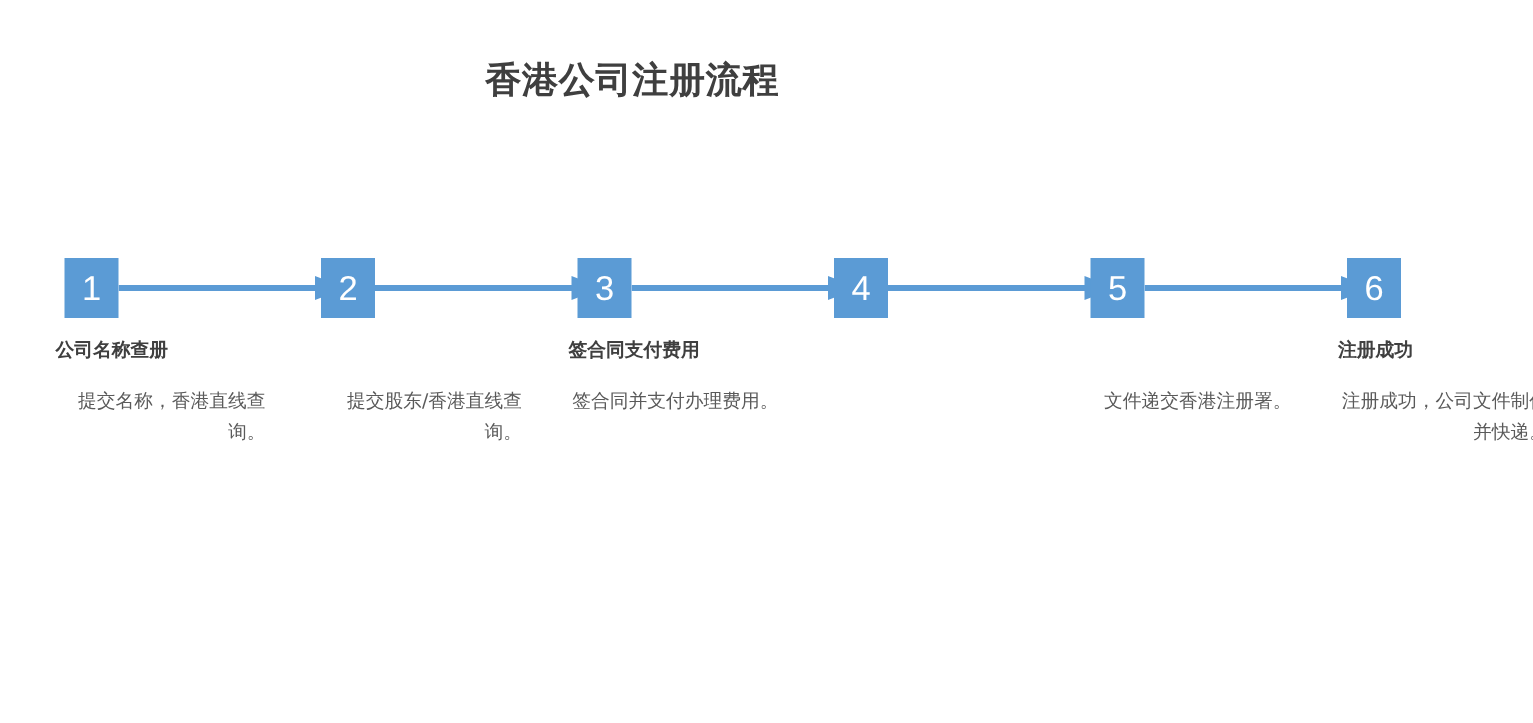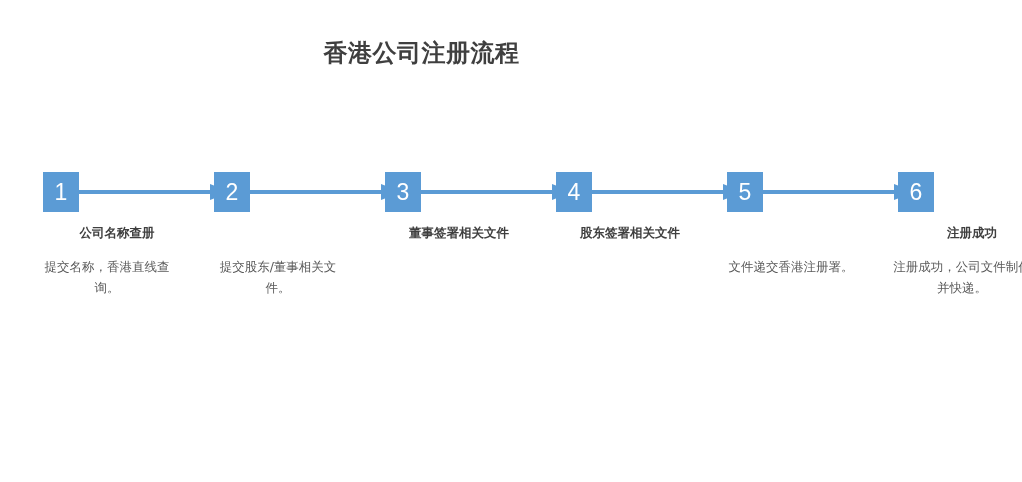--- a/index.html
+++ b/index.html
@@ -70,33 +70,33 @@
     width: 152px;
     height: 16px;
   }
   .arrow svg { display: block; }
 
   .step-title {
     position: absolute;
     top: 52px;
     left: -6px;
     width: 160px;
-    text-align: center;
+    text-align: left;
     font-size: 12.5px;
     font-weight: bold;
     color: #3f3f3f;
     line-height: 18px;
   }
 
   .step-desc {
     position: absolute;
     top: 84px;
     left: -6px;
     width: 140px;
-    text-align: center;
+    text-align: right;
     font-size: 12.5px;
     font-weight: normal;
     color: #5a5a5a;
     line-height: 21px;
   }
 </style>
 </head>
 <body>
 
 <div class="page-title">香港公司注册流程</div>
@@ -116,43 +116,43 @@
     </div>
     <div class="step" style="left: 171px;">
       <div class="badge-row">
         <div class="badge">2</div>
         <div class="arrow">
           <svg width="152" height="16" viewBox="0 0 152 16" xmlns="http://www.w3.org/2000/svg">
             <path d="M0 6 H131 V0 L152 8 L131 16 V10 H0 Z" fill="#5b9bd5"></path>
           </svg>
         </div>
       </div>
-      <div class="step-desc">提交股东/董事相关文件。</div>
+      <div class="step-desc">提交股东/香港直线查询。</div>
     </div>
     <div class="step" style="left: 342px;">
       <div class="badge-row">
         <div class="badge">3</div>
         <div class="arrow">
           <svg width="152" height="16" viewBox="0 0 152 16" xmlns="http://www.w3.org/2000/svg">
             <path d="M0 6 H131 V0 L152 8 L131 16 V10 H0 Z" fill="#5b9bd5"></path>
           </svg>
         </div>
       </div>
-      <div class="step-title">董事签署相关文件</div>
+      <div class="step-title">签合同支付费用</div>
+      <div class="step-desc">签合同并支付办理费用。</div>
     </div>
     <div class="step" style="left: 513px;">
       <div class="badge-row">
         <div class="badge">4</div>
         <div class="arrow">
           <svg width="152" height="16" viewBox="0 0 152 16" xmlns="http://www.w3.org/2000/svg">
             <path d="M0 6 H131 V0 L152 8 L131 16 V10 H0 Z" fill="#5b9bd5"></path>
           </svg>
         </div>
       </div>
-      <div class="step-title">股东签署相关文件</div>
     </div>
     <div class="step" style="left: 684px;">
       <div class="badge-row">
         <div class="badge">5</div>
         <div class="arrow">
           <svg width="152" height="16" viewBox="0 0 152 16" xmlns="http://www.w3.org/2000/svg">
             <path d="M0 6 H131 V0 L152 8 L131 16 V10 H0 Z" fill="#5b9bd5"></path>
           </svg>
         </div>
       </div>

